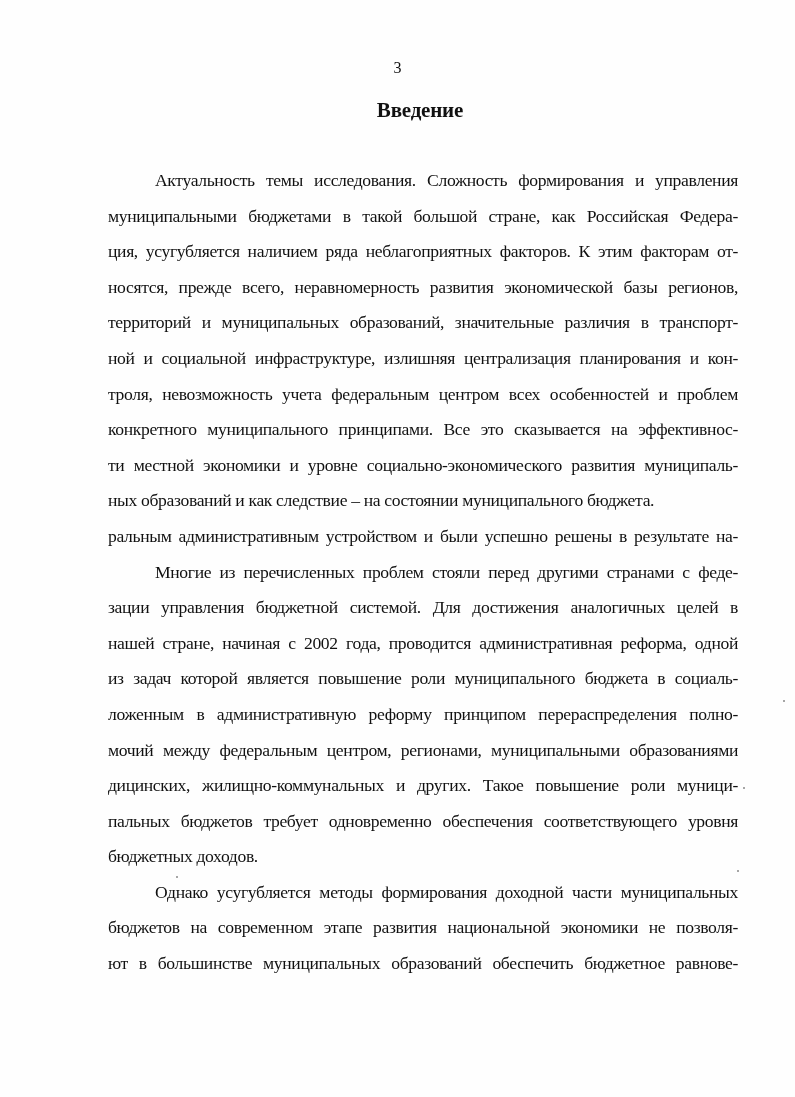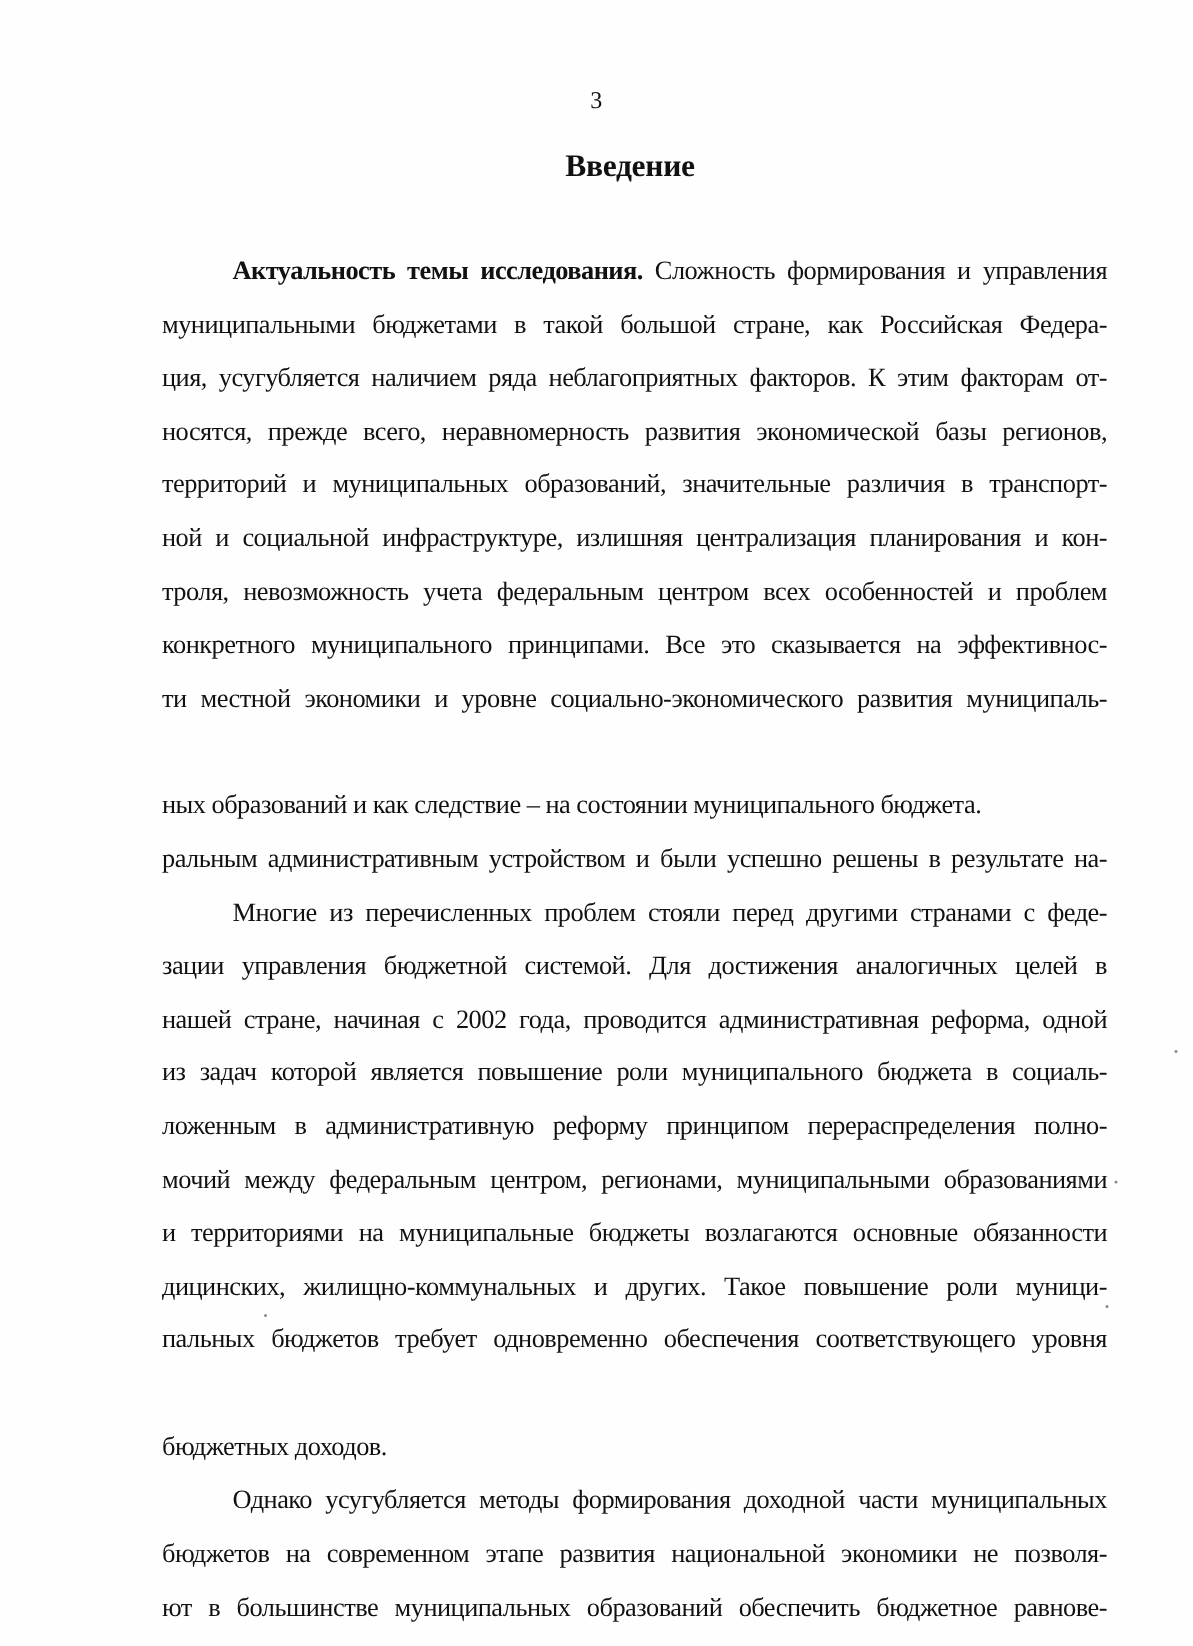--- a/index.html
+++ b/index.html
@@ -61,24 +61,23 @@
     white-space: nowrap;
     overflow: visible;
     letter-spacing: -0.35px;
   }
   .line.indent {
     padding-left: 47px;
   }
   .line.last {
     text-align: center;
     text-align-last: left;
-    margin-top: 36px;
   }
   .bold-lead {
-    font-weight: bold;
+    font-weight: normal;
   }
   .speck {
     position: absolute;
     width: 2px;
     height: 2px;
     background: #888;
     border-radius: 1px;
   }
 </style>
 </head>
@@ -106,21 +105,20 @@
     </div>
 
     <div class="paragraph">
       <span class="line">ральным административным устройством и были успешно решены в результате на-</span>
       <span class="line indent">Многие из перечисленных проблем стояли перед другими странами с феде-</span>
       <span class="line">зации управления бюджетной системой. Для достижения аналогичных целей в</span>
       <span class="line">нашей стране, начиная с 2002 года, проводится административная реформа, одной</span>
       <span class="line">из задач которой является повышение роли муниципального бюджета в социаль-</span>
       <span class="line">ложенным в административную реформу принципом перераспределения полно-</span>
       <span class="line">мочий между федеральным центром, регионами, муниципальными образованиями</span>
-      <span class="line">и территориями на муниципальные бюджеты возлагаются основные обязанности</span>
       <span class="line">дицинских, жилищно-коммунальных и других. Такое повышение роли муници-</span>
       <span class="line">пальных бюджетов требует одновременно обеспечения соответствующего уровня</span>
       <span class="line last">бюджетных доходов.</span>
     </div>
 
     <div class="paragraph">
       <span class="line indent">Однако усугубляется методы формирования доходной части муниципальных</span>
       <span class="line">бюджетов на современном этапе развития национальной экономики не позволя-</span>
       <span class="line">ют в большинстве муниципальных образований обеспечить бюджетное равнове-</span>
     </div>

